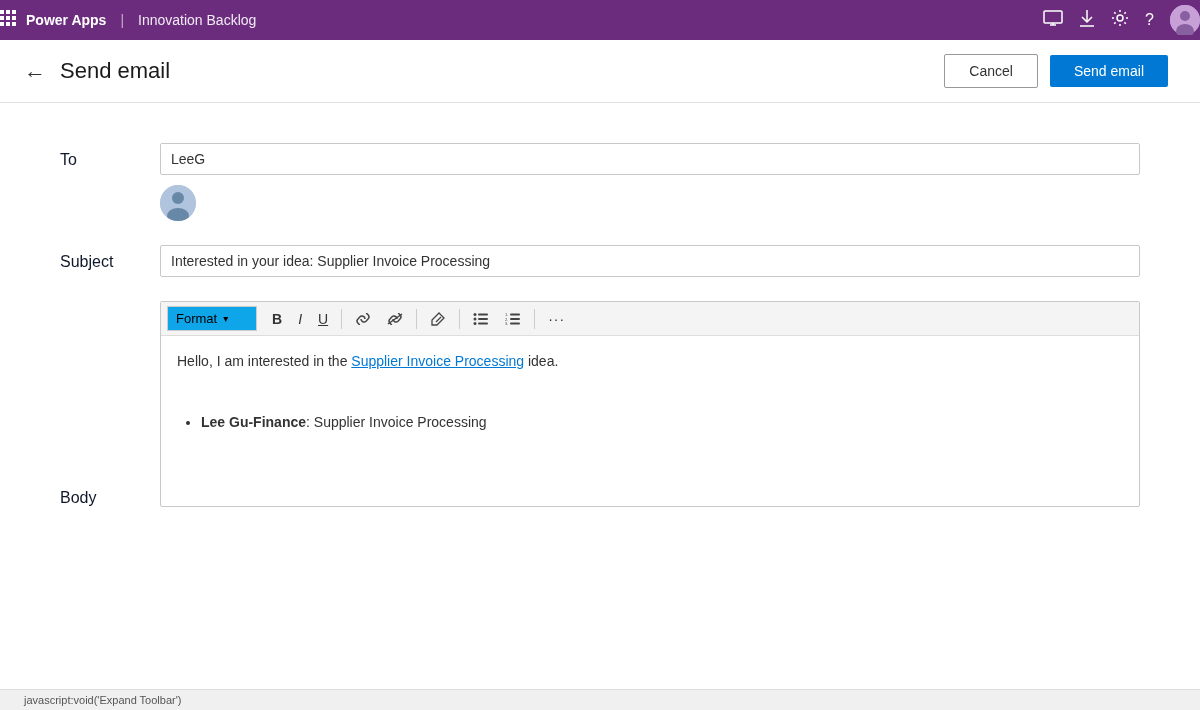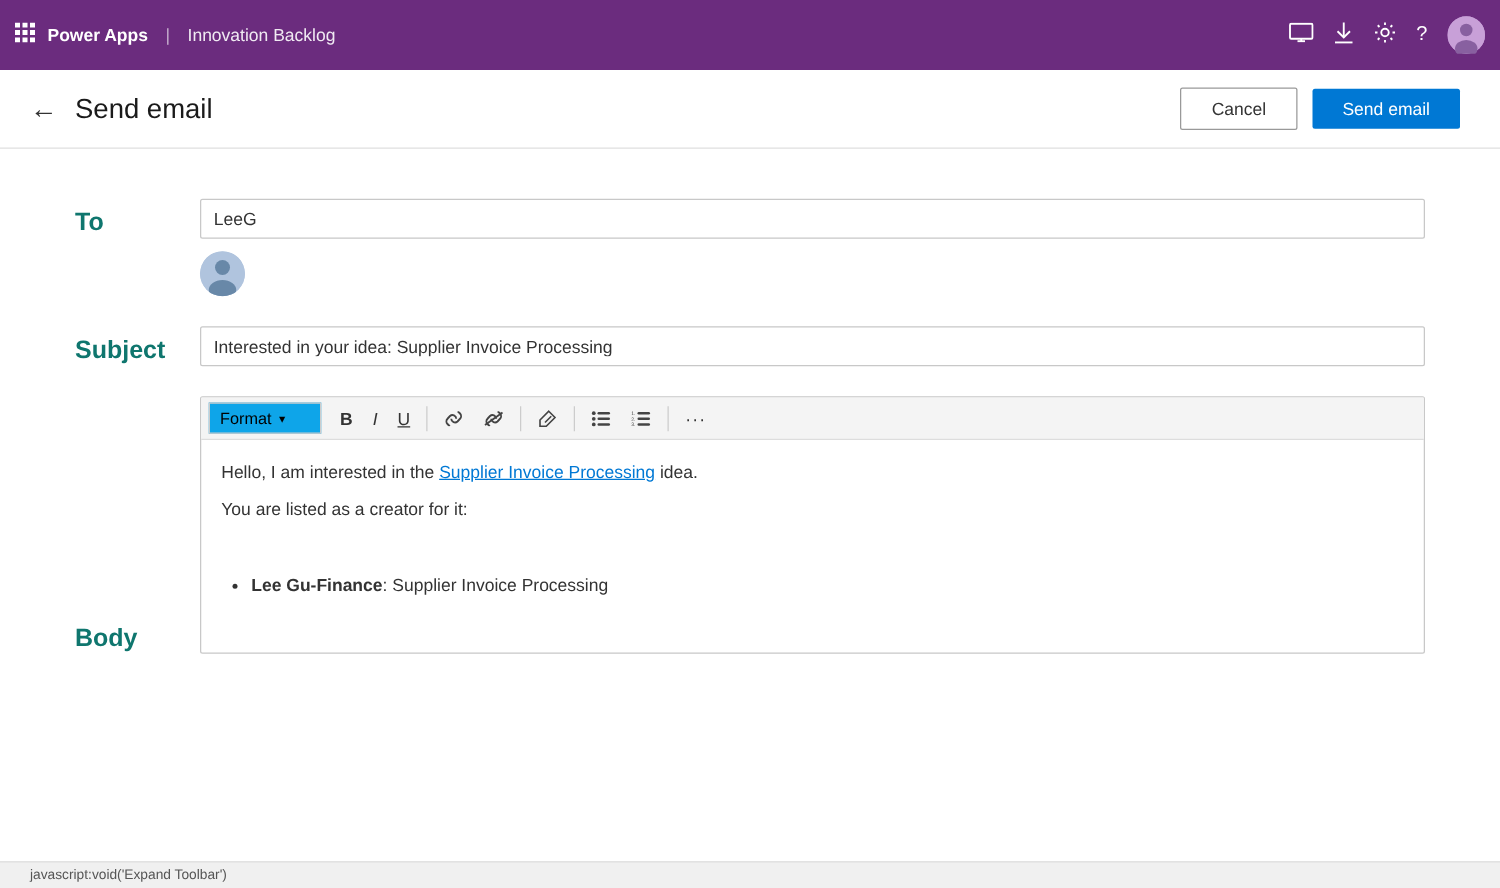--- a/index.html
+++ b/index.html
@@ -1,24 +1,24 @@
 <!DOCTYPE html>
 <html><head>
   <meta charset="utf-8">
   <style>
     * { box-sizing: border-box; margin: 0; padding: 0; }
     body { font-family: 'Segoe UI', sans-serif; background: #fff; width: 1200px; height: 710px; overflow: hidden; }
 
     
     .topbar {
       background: #6B2C7E;
-      height: 56px;
-      display: flex;
-      align-items: center;
-      padding: 0 12px;
+      height: 40px;
+      display: flex;
+      align-items: center;
+      padding: 0 0;
       justify-content: space-between;
     }
     .topbar-left {
       display: flex;
       align-items: center;
       gap: 10px;
     }
     .topbar-grid-icon {
       color: #fff;
       font-size: 16px;
@@ -116,25 +116,24 @@
     .form-area {
       padding: 40px 60px 40px 60px;
     }
     .form-row {
       display: flex;
       align-items: flex-start;
       margin-bottom: 24px;
     }
     .form-label {
       width: 100px;
-      font-size: 20px;
-      color: #0f766e;
+      font-size: 16px;
+      color: #0f172a;
       padding-top: 8px;
       flex-shrink: 0;
-      font-weight: bold;
     }
     .form-field {
       flex: 1;
     }
     .text-input {
       width: 100%;
       border: 1px solid #c8c8c8;
       padding: 7px 10px;
       font-size: 14px;
       color: #333;
@@ -390,21 +389,20 @@
             </svg>
           </button>
           <div class="toolbar-divider"></div>
           <button class="toolbar-btn" style="letter-spacing:1px;">···</button>
         </div>
 
         <div class="editor-content" contenteditable="true" style="">
           <p>
             <span>Hello, I am interested in the </span><a class="editor-link" href="#">Supplier Invoice Processing</a><span> idea.</span>
           </p>
-          <p>You are listed as a creator for it:</p>
           <p>&nbsp;</p>
           <ul class="editor-list">
             <li>
               <strong>Lee Gu-Finance</strong><span>: Supplier Invoice Processing</span>
             </li>
           </ul>
         </div>
       </div>
     </div>
   </div>

